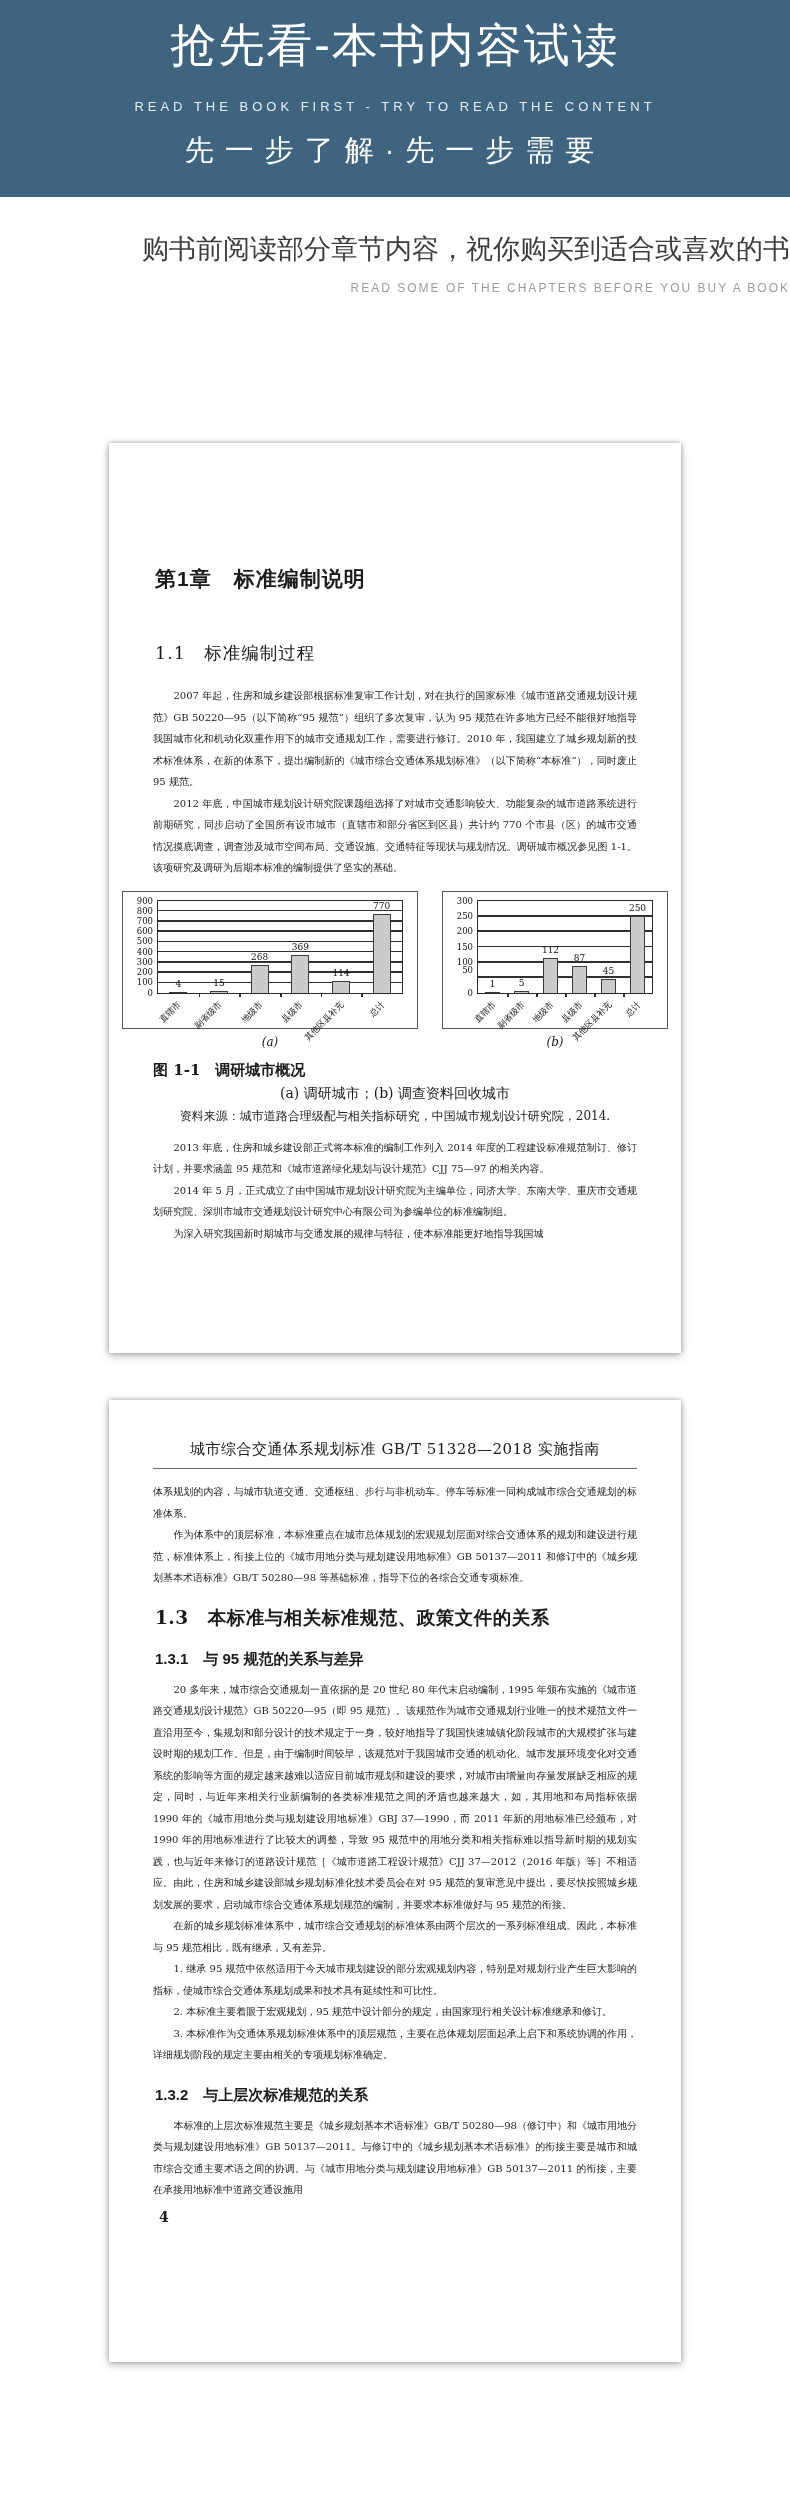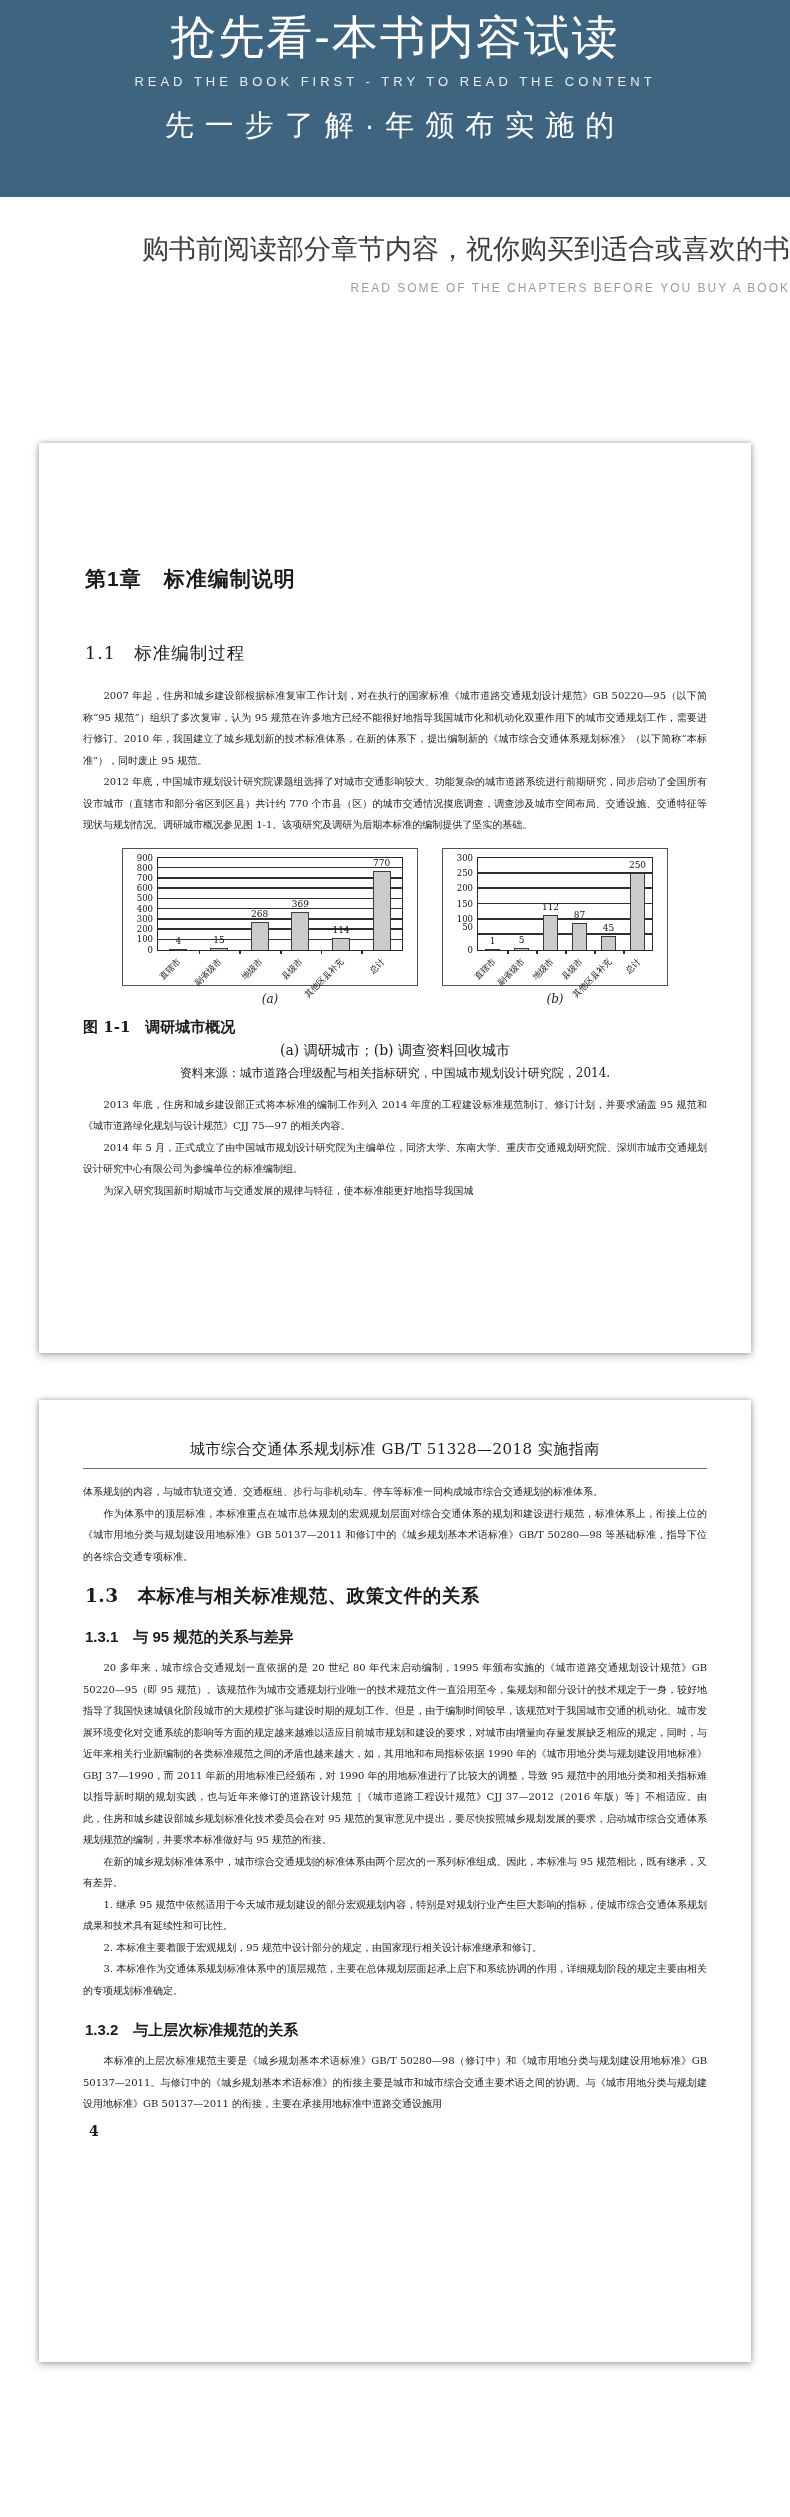--- a/index.html
+++ b/index.html
@@ -1,30 +1,30 @@
 <!DOCTYPE html>
 <html><head>
 <meta charset="utf-8">
 <style>
   html,body{margin:0;padding:0;background:#ffffff;}
   body{width:790px;min-height:2517px;font-family:"DejaVu Serif","Liberation Serif",serif;color:#1b1b1b;}
 
   
   .banner{height:197px;text-align:center;color:#fff;overflow:hidden;}
-  .banner-title{font-family:"DejaVu Serif","Liberation Serif",serif;font-size:46px;letter-spacing:2px;padding-top:10px;line-height:1.2;}
-  .banner-sub{font-family:"Liberation Sans","DejaVu Sans",sans-serif;font-size:13px;letter-spacing:4px;margin-top:9px;color:#e9eff3;}
+  .banner-title{font-family:"DejaVu Serif","Liberation Serif",serif;font-size:46px;letter-spacing:2px;padding-top:18px;line-height:1.2;}
+  .banner-sub{font-family:"Liberation Sans","DejaVu Sans",sans-serif;font-size:13px;letter-spacing:4px;margin-top:26px;color:#e9eff3;}
   .banner-tag{font-family:"Liberation Sans","DejaVu Sans",sans-serif;font-size:29px;letter-spacing:11px;margin-top:17px;}
 
   
   .intro{text-align:right;padding-top:34px;}
   .intro-cn{font-family:"Liberation Sans","DejaVu Sans",sans-serif;font-size:27px;color:#3c3c3c;}
   .intro-en{font-family:"Liberation Sans","DejaVu Sans",sans-serif;font-size:12px;letter-spacing:2px;color:#9c9c9c;margin-top:14px;}
 
   
-  .page{width:712px;margin:0 auto;background:#fff;box-sizing:border-box;padding:0 44px;
+  .page{width:572px;margin:0 auto;background:#fff;box-sizing:border-box;padding:0 44px;
         box-shadow:0 0 5px rgba(0,0,0,.30),0 3px 9px rgba(0,0,0,.22);overflow:hidden;position:relative;}
   .page1{height:910px;margin-top:148px;}
   .page2{height:962px;margin-top:47px;}
 
   .page p{margin:0;font-size:10px;line-height:21.5px;text-align:justify;}
   .ind{text-indent:2.05em;}
   .mt{margin-top:12px !important;}
 
   .chapter{font-family:"Liberation Sans","DejaVu Sans",sans-serif;font-weight:bold;font-size:21px;
            letter-spacing:1px;margin:122px 0 0 2px;}
@@ -63,21 +63,21 @@
   .h131{font-family:"Liberation Sans","DejaVu Sans",sans-serif;font-weight:bold;font-size:15px;
         margin:20px 0 10px 2px;}
   .pagenum{font-weight:bold;font-size:14px;margin-top:8px;padding-left:6px;}
 </style>
 </head>
 <body>
 
 <div class="banner" style="background-color: rgb(62, 100, 128);">
   <div class="banner-title">抢先看-本书内容试读</div>
   <div class="banner-sub">READ THE BOOK FIRST - TRY TO READ THE CONTENT</div>
-  <div class="banner-tag">先一步了解·年颁布实施的</div>
+  <div class="banner-tag">先一步了解·先一步需要</div>
 </div>
 
 <div class="intro">
   <div class="intro-cn">购书前阅读部分章节内容，祝你购买到适合或喜欢的书</div>
   <div class="intro-en">READ SOME OF THE CHAPTERS BEFORE YOU BUY A BOOK</div>
 </div>
 
 <div class="page page1">
   <h1 class="chapter">第1章　标准编制说明</h1>
   <h2 class="sec11">1.1　标准编制过程</h2>

